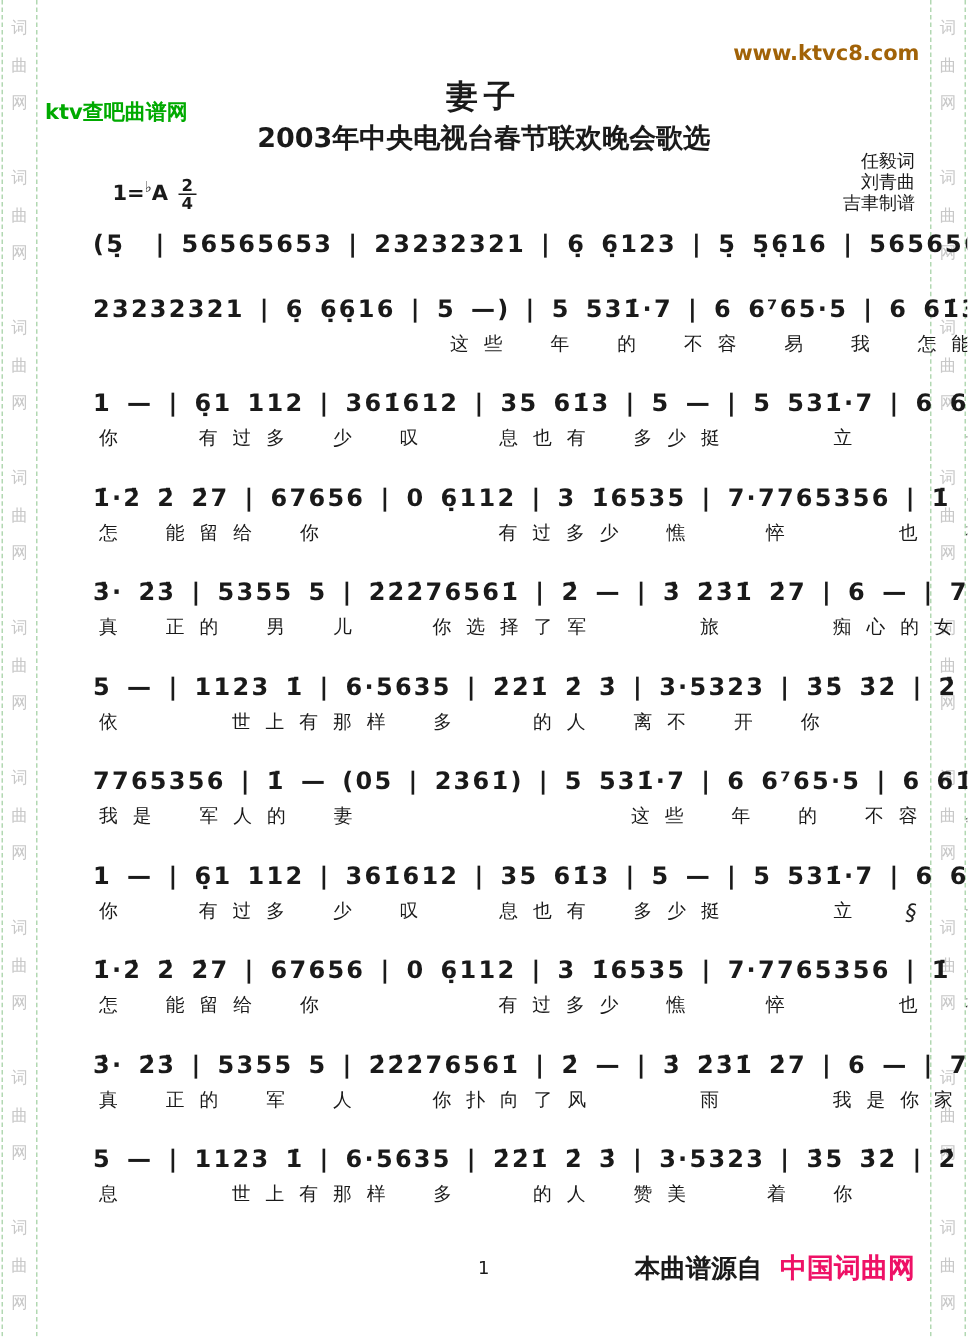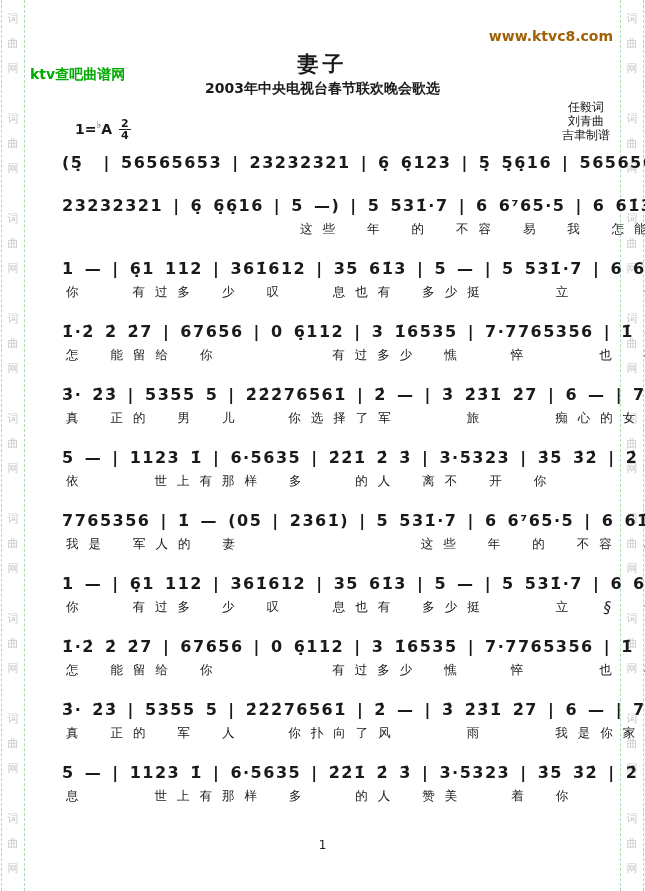--- a/index.html
+++ b/index.html
@@ -8,22 +8,22 @@
   
   .rail{position:absolute;top:0;bottom:0;width:22px;font-size:11px;line-height:25px;
         text-align:center;white-space:pre;color:#c8c8c8;padding-top:6px;}
   .rail-left{left:1px;border-left:1px dashed #b2d8b2;border-right:1px dashed #b2d8b2;}
   .rail-right{right:1px;border-left:1px dashed #b2d8b2;border-right:1px dashed #b2d8b2;}
   
   .site-name{position:absolute;left:30px;top:28px;font-size:14px;font-weight:bold;color:#00aa00;margin-top:38px;}
   .site-url{position:absolute;right:32px;top:28px;font-size:14px;font-weight:bold;color:#a16207;}
   .title{position:absolute;left:0;right:0;top:50px;text-align:center;font-size:21px;
          font-weight:bold;letter-spacing:4px;}
-  .subtitle{position:absolute;left:0;right:0;top:80px;text-align:center;font-size:14px;font-weight:bold;}
-  .credits{position:absolute;right:35px;top:100px;text-align:center;font-size:12px;line-height:14px;}
+  .subtitle{position:absolute;left:0;right:0;top:80px;text-align:center;font-size:18px;font-weight:bold;}
+  .credits{position:absolute;right:35px;top:100px;text-align:right;font-size:12px;line-height:14px;}
   
   .keysig{position:absolute;left:75px;top:118px;font-size:14px;font-weight:bold;}
   .keysig .flat{font-size:10px;vertical-align:super;}
   .frac{display:inline-block;vertical-align:middle;text-align:center;font-size:11px;
         line-height:11px;margin-left:7px;}
   .frac .num{display:block;border-bottom:1px solid #1a1a1a;padding:0 2px;}
   .frac .den{display:block;padding:0 2px;}
   
   .music{position:absolute;left:62px;top:150px;width:545px;}
   .system{position:relative;margin-bottom:17px;}
@@ -168,14 +168,16 @@
         <div class="notation">3̇· 2̇3̇ | 5355 5 | 2̇2̇2̇76561̇ | 2̇ — | 3̇ 2̇3̇1̇ 2̇7 | 6 — | 7·772̇63 |</div>
         <div class="lyrics" style="padding-left: 4px;">真 正的 军 人  你扑向了风   雨   我是你家   中  最 平安的消</div>
       </div>
       <div class="system">
         <div class="notation">5 — | 1123 1̇ | 6·5635 | 2̇2̇1̇ 2̇ 3̇ | 3·5323 | 3̇5 3̇2̇ | 2̇ — |</div>
         <div class="lyrics" style="padding-left: 4px;">息   世上有那样 多  的人 赞美  着 你     我 骄 傲</div>
       </div>
     </div>
 
   <div class="page-number">1</div>
+  <div class="footer-source"><span>本曲谱源自  </span><span class="brand">中国词曲网</span>
+  </div>
 
 </div>
 
 </body></html>

